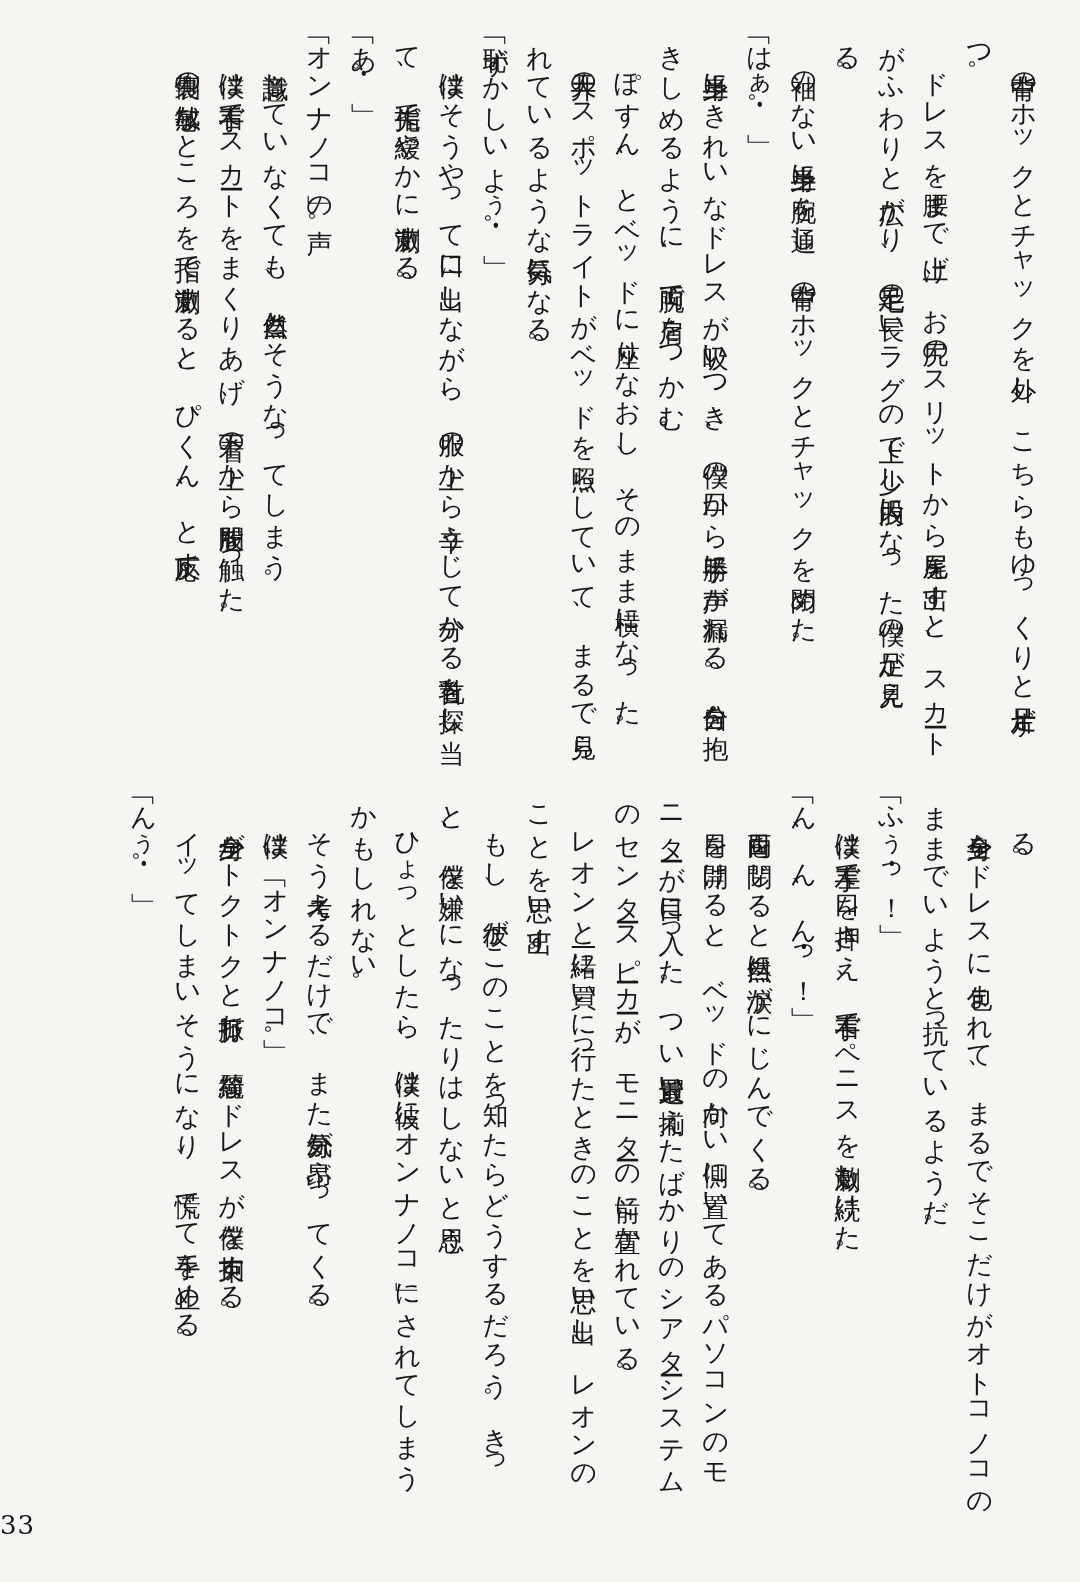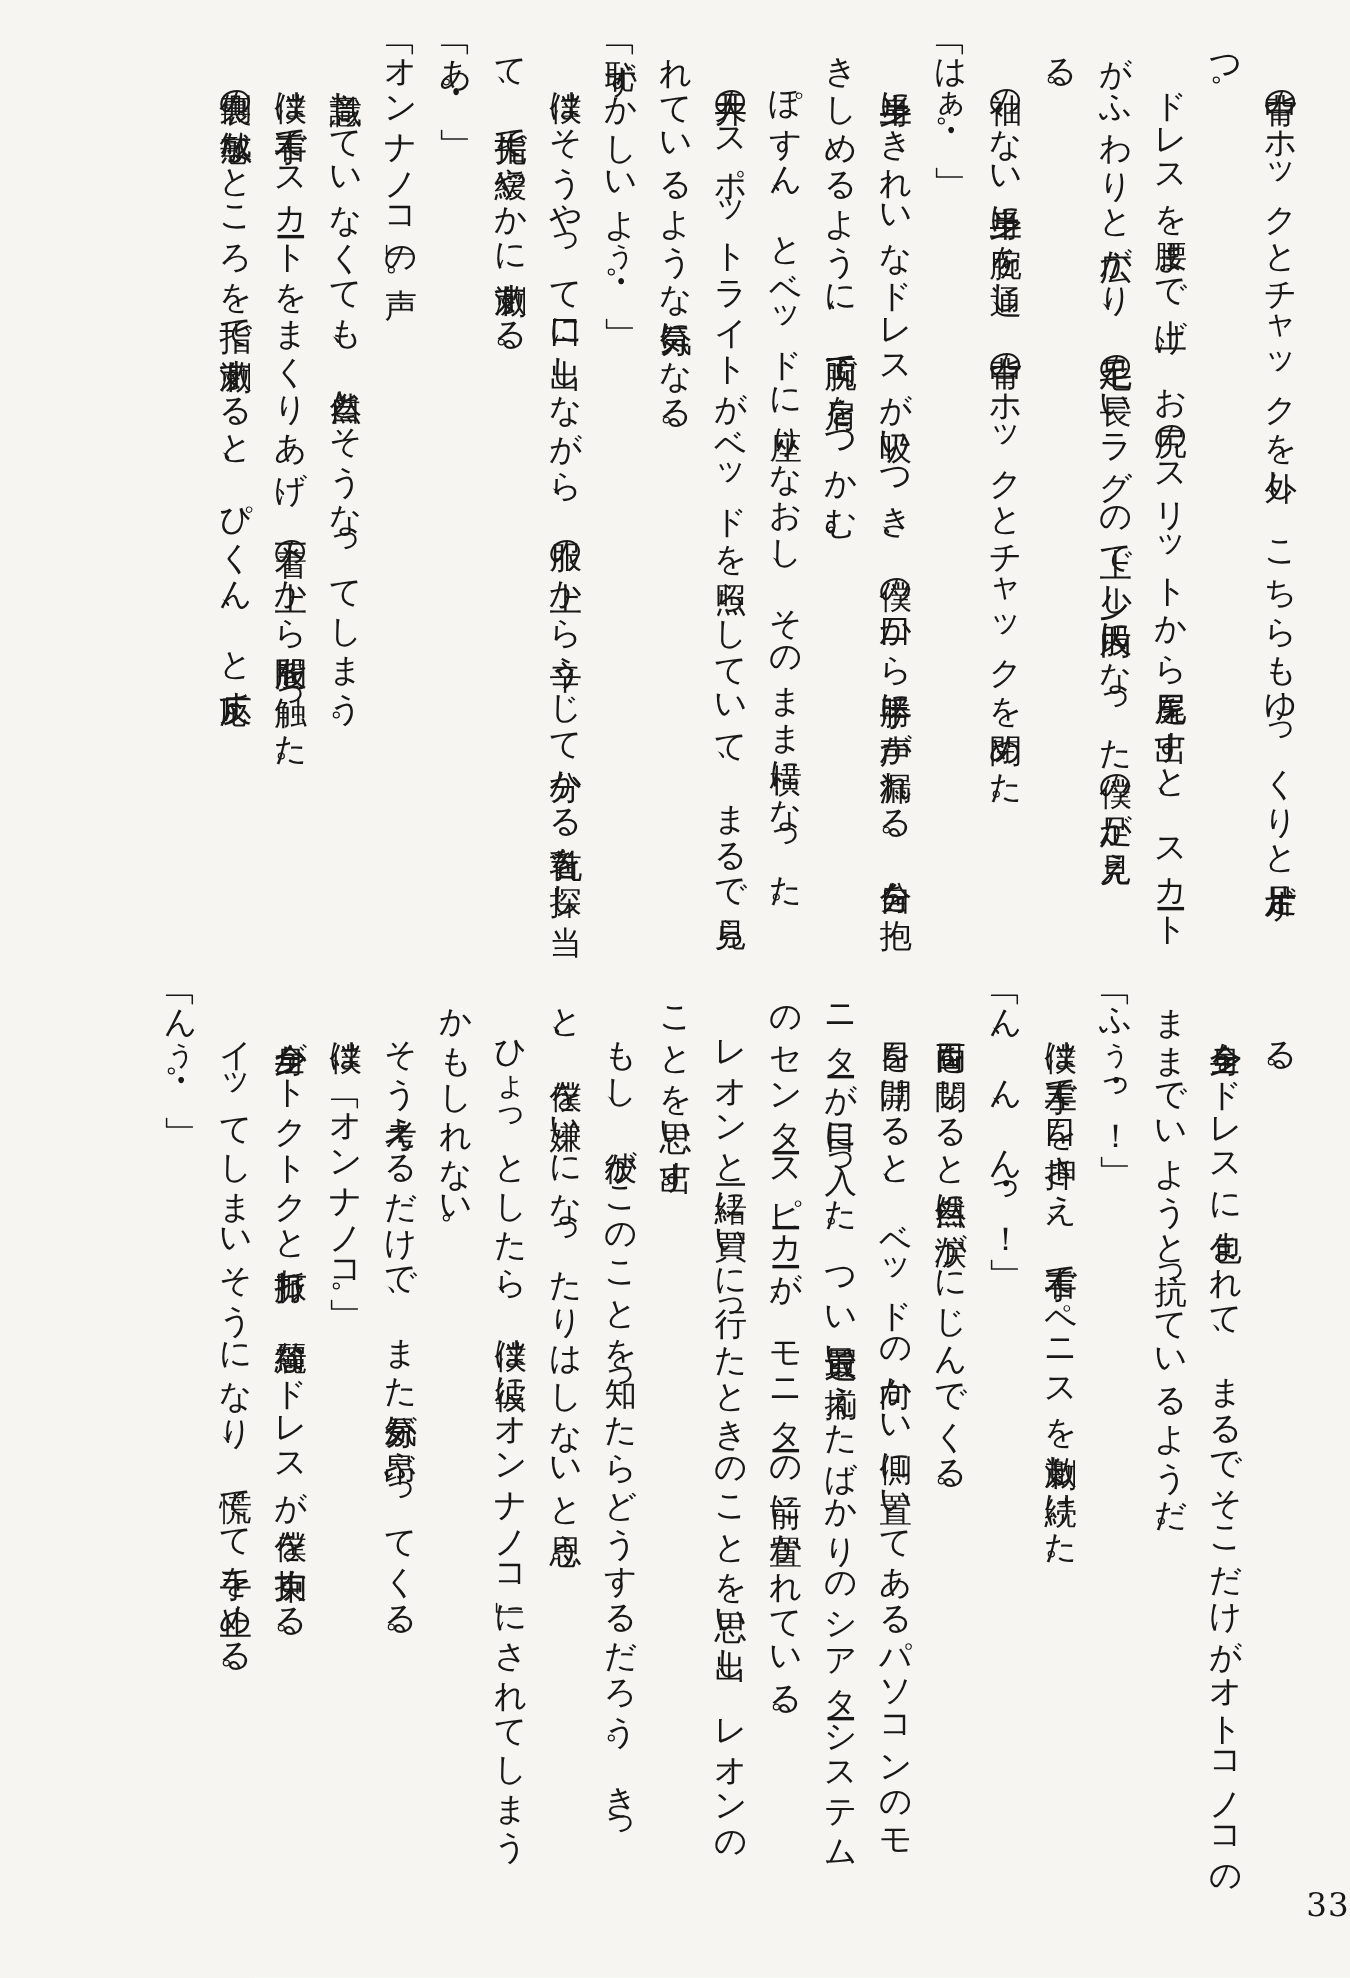--- a/index.html
+++ b/index.html
@@ -40,21 +40,21 @@
     padding: 0;
   }
   .para.indent {
     text-indent: 1em;
   }
   .page-number {
     position: absolute;
     top: 1510px;
     left: 0;
     width: 100%;
-    text-align: right;
+    text-align: left;
     font-size: 26px;
     letter-spacing: 1px;
     color: #181818;
   }
 </style>
 </head>
 <body>
 
 <div class="page" style="background: rgb(246, 245, 242); color: rgb(24, 24, 24);">
   <div class="text-block block-top">

